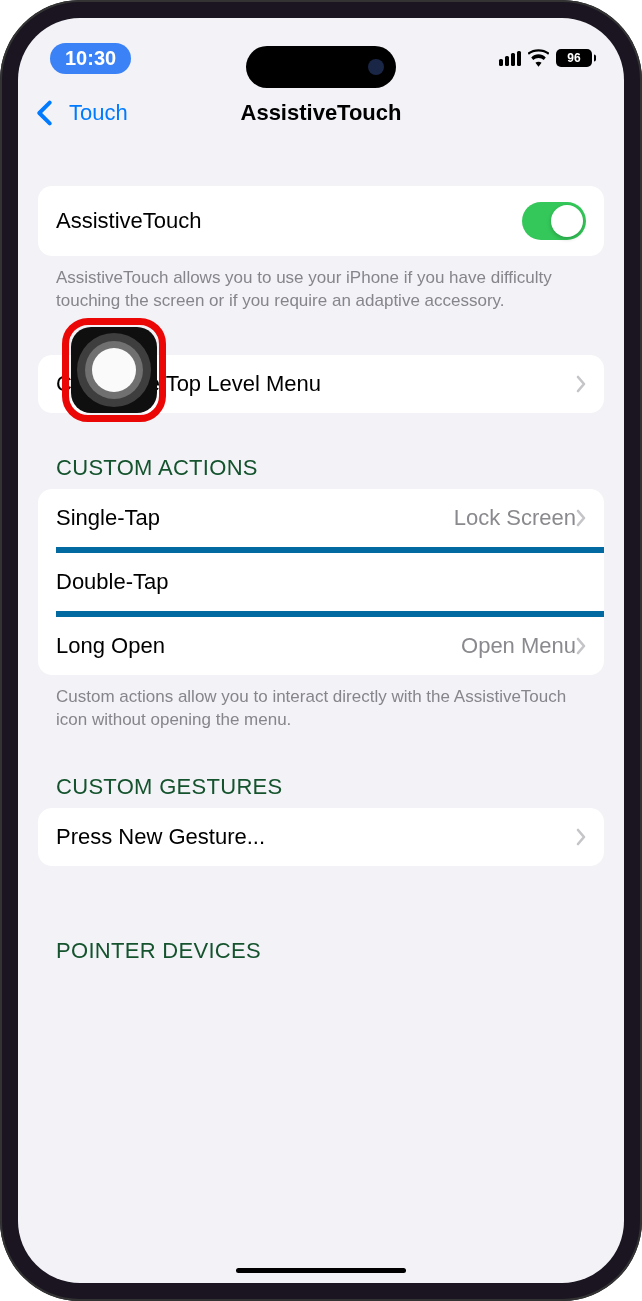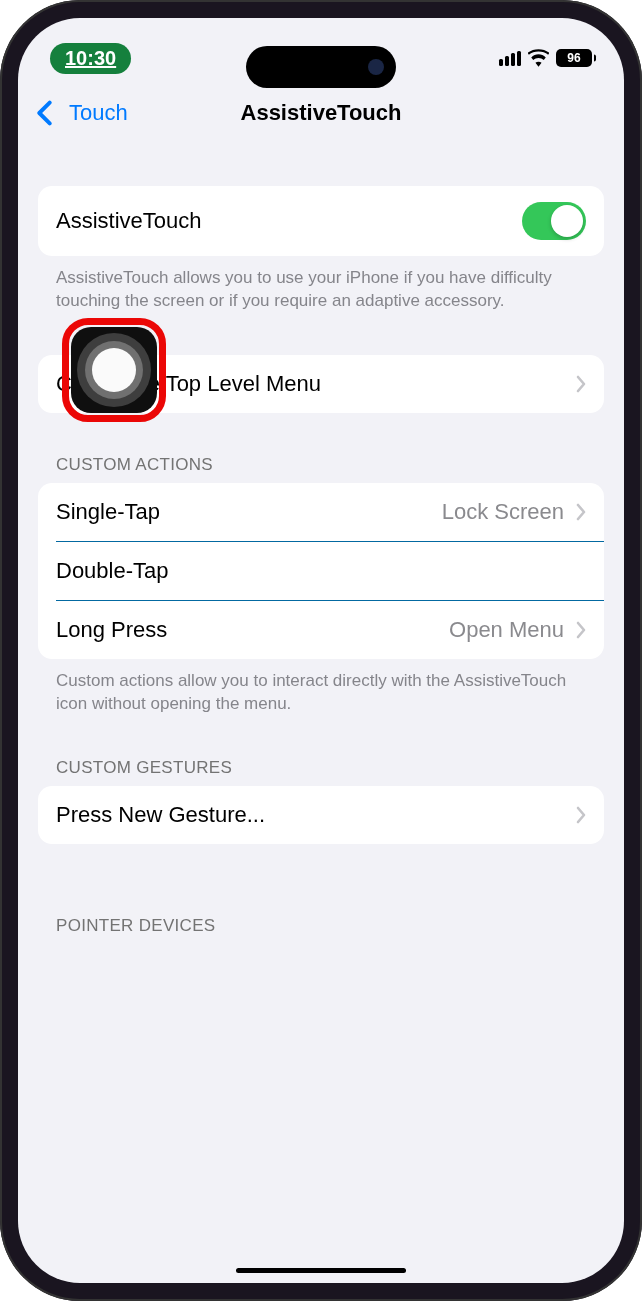--- a/index.html
+++ b/index.html
@@ -57,27 +57,26 @@
     .status-bar {
       height: 60px;
       display: flex;
       justify-content: space-between;
       align-items: center;
       padding: 20px 32px 0 32px;
       position: relative;
       z-index: 50;
     }
     .time-pill {
-      background: #15803d;
+      background: #3b82f6;
       color: #fff;
       font-weight: 600;
       font-size: 20px;
       padding: 4px 15px;
       border-radius: 20px;
-      text-decoration: underline;
     }
     .status-right {
       display: flex;
       align-items: center;
       gap: 7px;
     }
     .signal-bars {
       display: flex;
       gap: 2px;
       align-items: flex-end;
@@ -155,34 +154,33 @@
       overflow: hidden;
     }
     .list-item {
       display: flex;
       align-items: center;
       justify-content: space-between;
       padding: 16px 18px;
       min-height: 58px;
     }
     .list-item + .list-item {
-      border-top: 1px solid #0369a1;
+      border-top: 6px solid #0369a1;
       margin-left: 18px;
       padding-left: 0;
     }
     .list-item + .list-item .item-label {
     }
     .item-label {
       font-size: 22px;
       color: #000;
     }
     .item-right {
       display: flex;
       align-items: center;
-      gap: 12px;
     }
     .item-value {
       font-size: 22px;
       color: #8a8a8e;
     }
     .chevron-right svg {
       width: 10px;
       height: 18px;
       display: block;
     }
@@ -197,22 +195,22 @@
       position: absolute;
       right: 3px;
       top: 3px;
       width: 32px;
       height: 32px;
       background: #fff;
       border-radius: 50%;
       box-shadow: 0 2px 4px rgba(0,0,0,0.2);
     }
     .section-header {
-      font-size: 17px;
-      color: #737373;
+      font-size: 22px;
+      color: #14532d;
       padding: 0 18px 8px 18px;
       letter-spacing: 0.3px;
       text-transform: uppercase;
     }
     .section-footer {
       font-size: 17px;
       color: #85858b;
       line-height: 1.38;
       padding: 10px 18px 0 18px;
     }
@@ -354,21 +352,21 @@
               <svg viewBox="0 0 10 18" fill="none" stroke="#c5c5c9" stroke-width="2.6" stroke-linecap="round" stroke-linejoin="round">
                   <polyline points="2,2 8,9 2,16"></polyline>
                 </svg>
             </span>
           </div>
         </div>
         <div class="list-item">
           <div class="item-label">Double-Tap</div>
         </div>
         <div class="list-item">
-          <div class="item-label">Long Press</div>
+          <div class="item-label">Long Open</div>
           <div class="item-right">
             <span class="item-value">Open Menu</span>
             <span class="chevron-right">
               <svg viewBox="0 0 10 18" fill="none" stroke="#c5c5c9" stroke-width="2.6" stroke-linecap="round" stroke-linejoin="round">
                   <polyline points="2,2 8,9 2,16"></polyline>
                 </svg>
             </span>
           </div>
         </div>
       </div>

